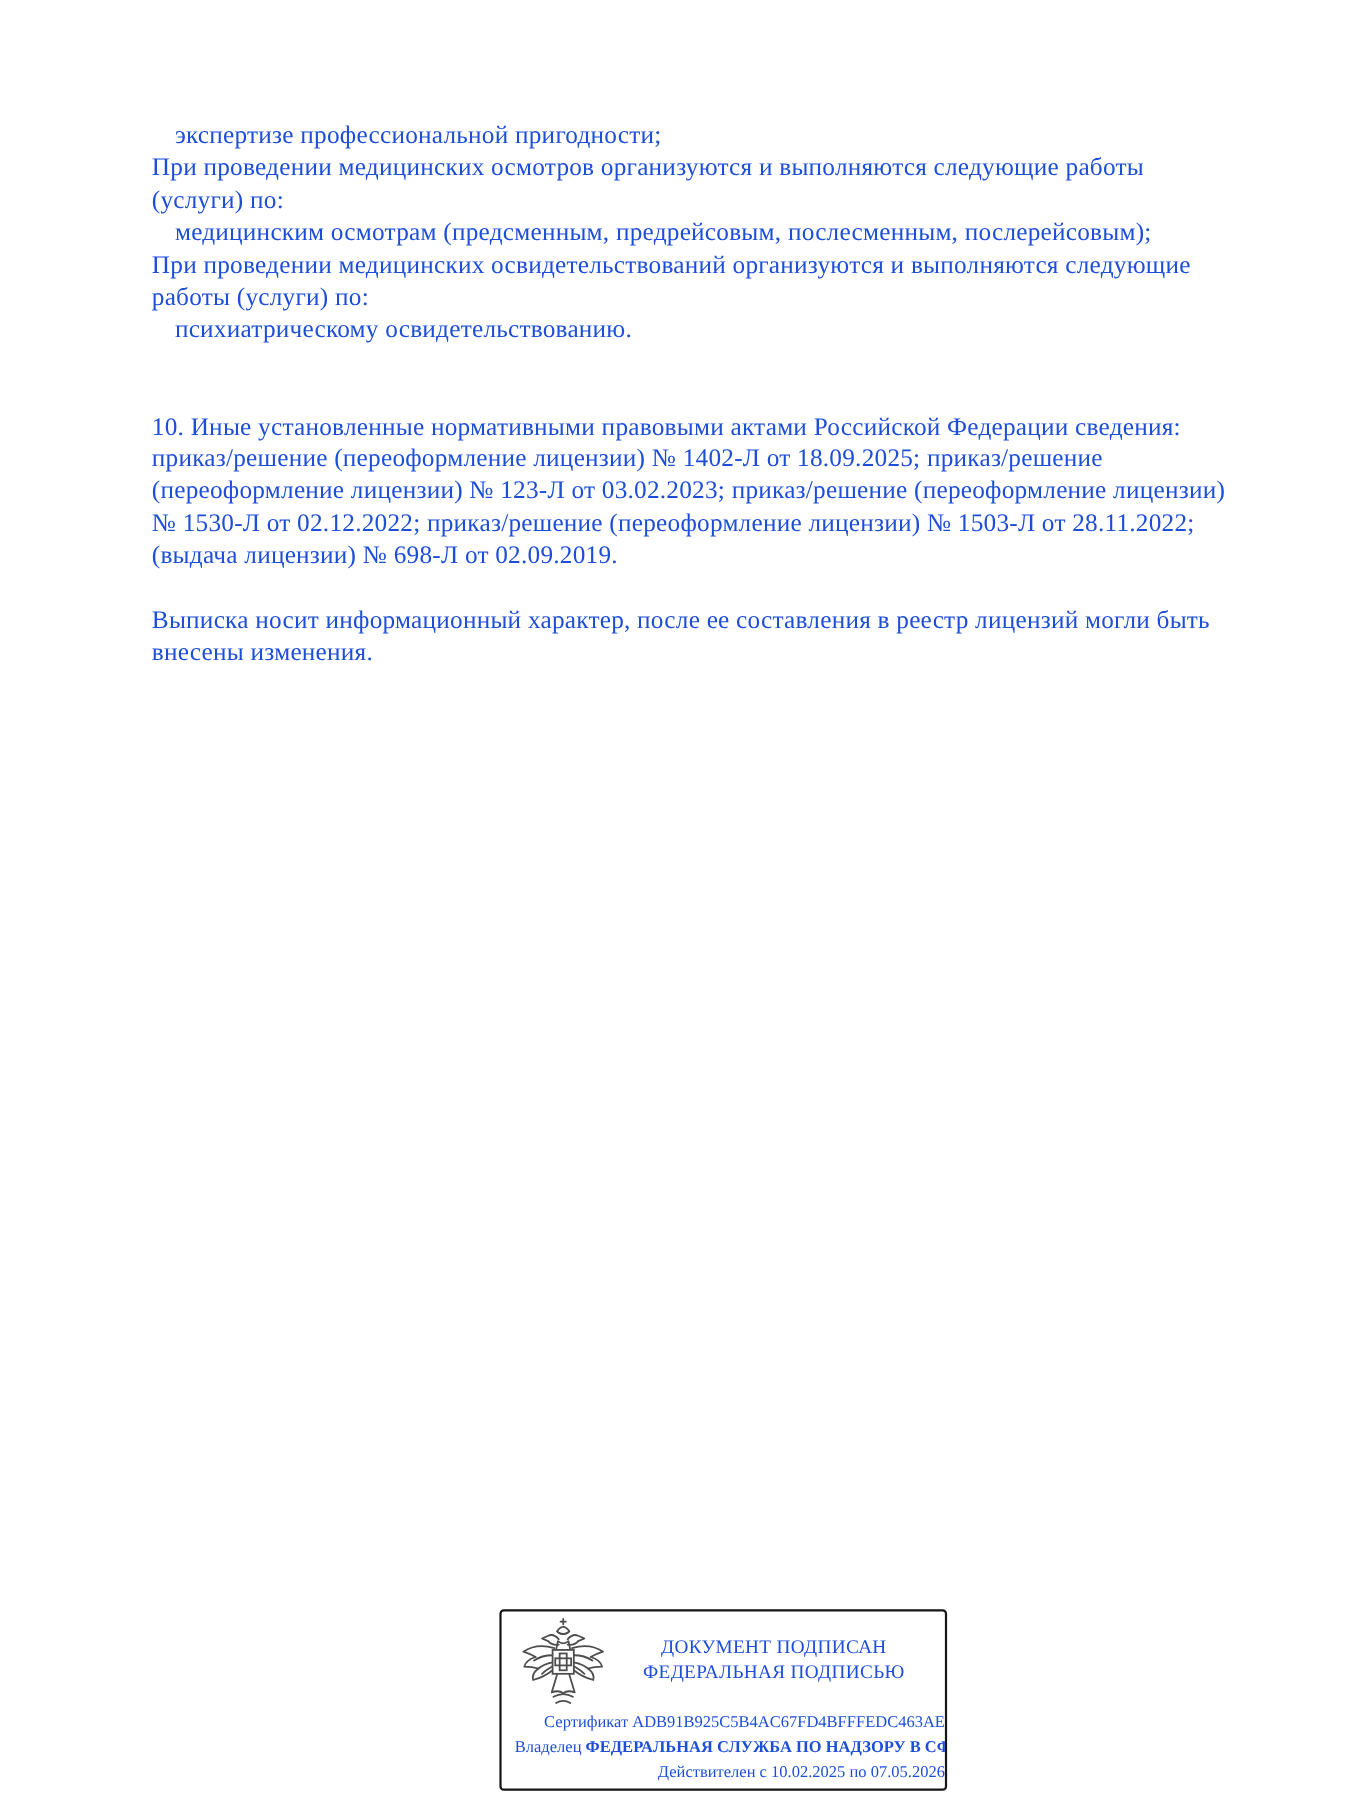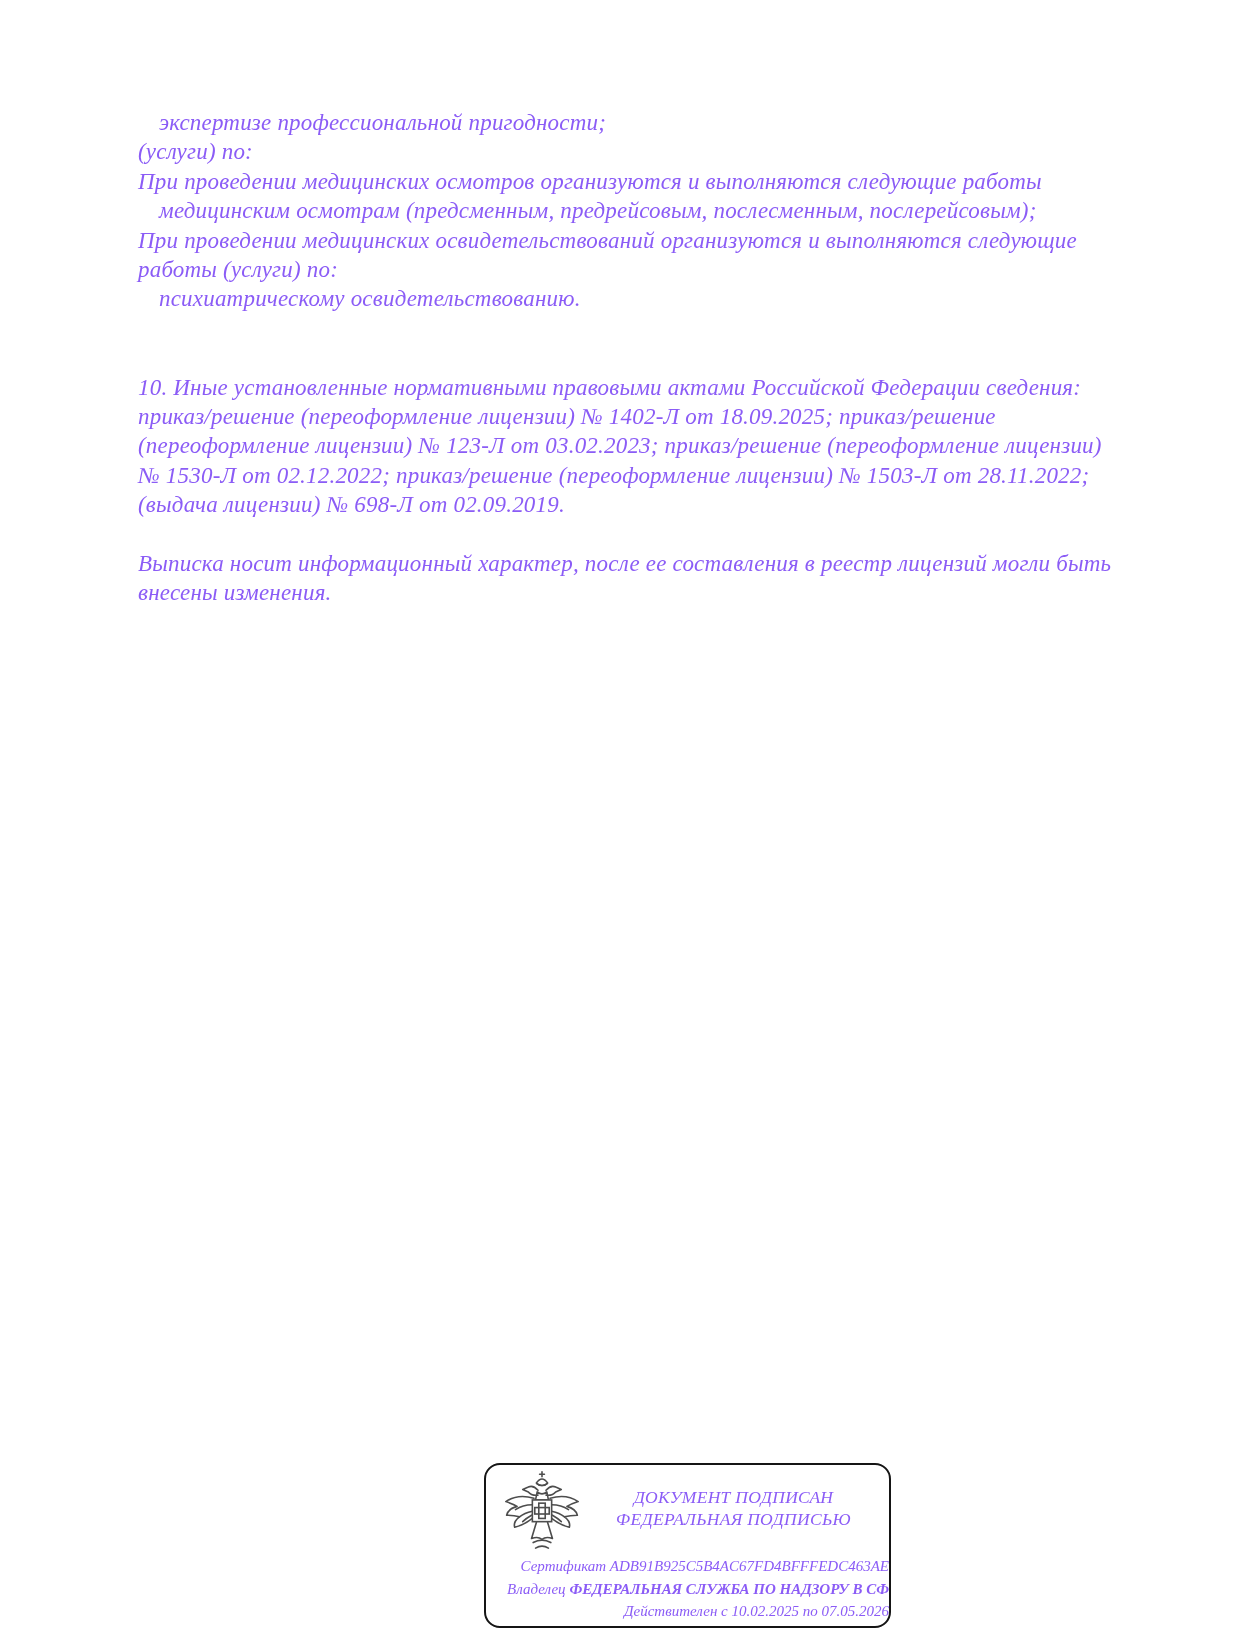--- a/index.html
+++ b/index.html
@@ -5,24 +5,23 @@
   html, body {
     margin: 0;
     padding: 0;
     background: #ffffff;
   }
   .page {
     position: relative;
     width: 1240px;
     height: 1650px;
     background: #ffffff;
-    color: #8b5cf6;
+    color: #1d4ed8;
     font-family: "Liberation Serif", "DejaVu Serif", serif;
     overflow: hidden;
-    font-style: italic;
   }
 
   
   .doc-text {
     position: absolute;
     left: 138px;
     top: 108px;
     width: 1010px;
   }
   .line {
@@ -30,26 +29,26 @@
     line-height: 29.4px;
     font-size: 23px;
     letter-spacing: 0.2px;
     white-space: nowrap;
   }
   .line.indent { padding-left: 21px; }
 
   
   .stamp {
     position: absolute;
-    left: 484px;
+    left: 454px;
     top: 1463px;
     width: 403px;
     height: 161px;
     border: 2px solid #151515;
-    border-radius: 16px;
+    border-radius: 4px;
     background: #ffffff;
   }
   .stamp-top {
     display: flex;
     align-items: flex-start;
     padding: 4px 6px 0 14px;
   }
   .emblem {
     width: 84px;
     height: 82px;
@@ -79,22 +78,22 @@
   }
   .cert-owner-value { font-weight: bold; }
 </style>
 </head>
 <body>
 
 <div class="page">
 
   <div class="doc-text">
     <div class="line indent">экспертизе профессиональной пригодности;</div>
+    <div class="line">При проведении медицинских осмотров организуются и выполняются следующие работы</div>
     <div class="line">(услуги) по:</div>
-    <div class="line">При проведении медицинских осмотров организуются и выполняются следующие работы</div>
     <div class="line indent">медицинским осмотрам (предсменным, предрейсовым, послесменным, послерейсовым);</div>
     <div class="line">При проведении медицинских освидетельствований организуются и выполняются следующие</div>
     <div class="line">работы (услуги) по:</div>
     <div class="line indent">психиатрическому освидетельствованию.</div>
     <div class="line"></div>
     <div class="line"></div>
     <div class="line">10. Иные установленные нормативными правовыми актами Российской Федерации сведения:</div>
     <div class="line">приказ/решение (переоформление лицензии) № 1402-Л от 18.09.2025; приказ/решение</div>
     <div class="line">(переоформление лицензии) № 123-Л от 03.02.2023; приказ/решение (переоформление лицензии)</div>
     <div class="line">№ 1530-Л от 02.12.2022; приказ/решение (переоформление лицензии) № 1503-Л от 28.11.2022;</div>

